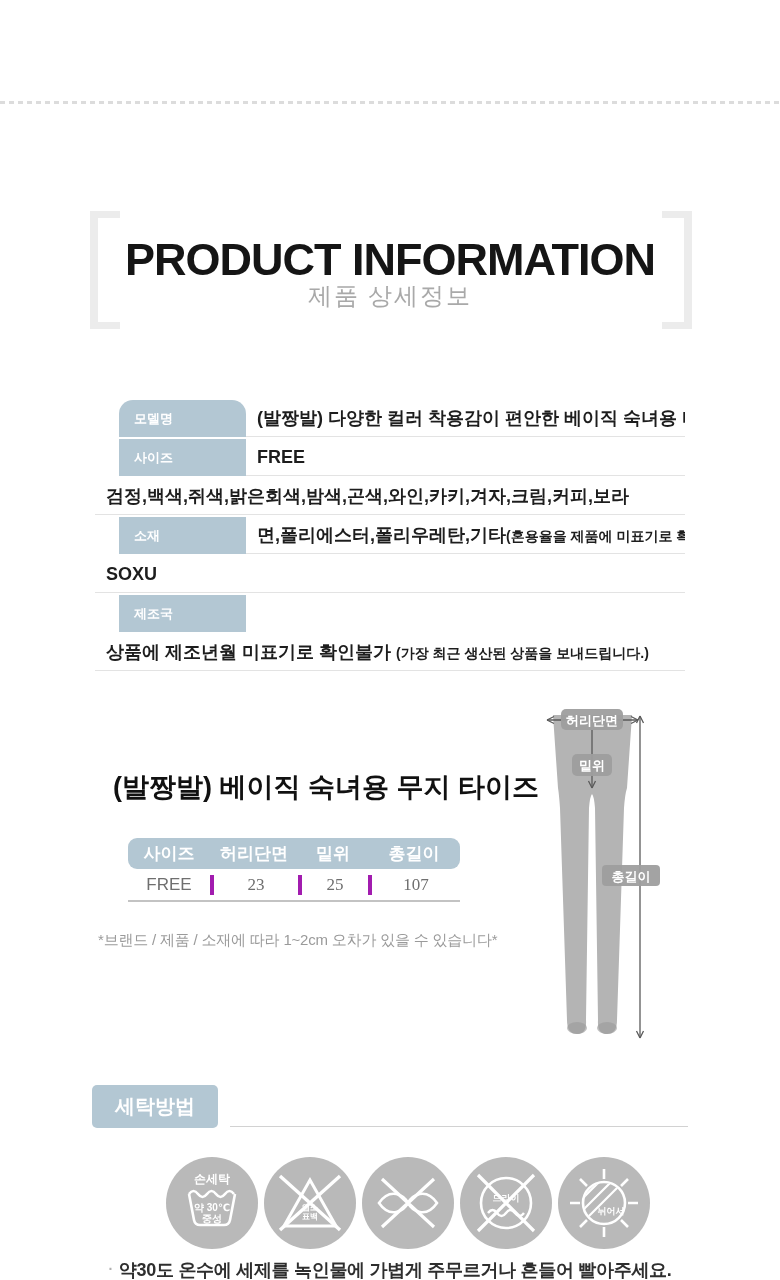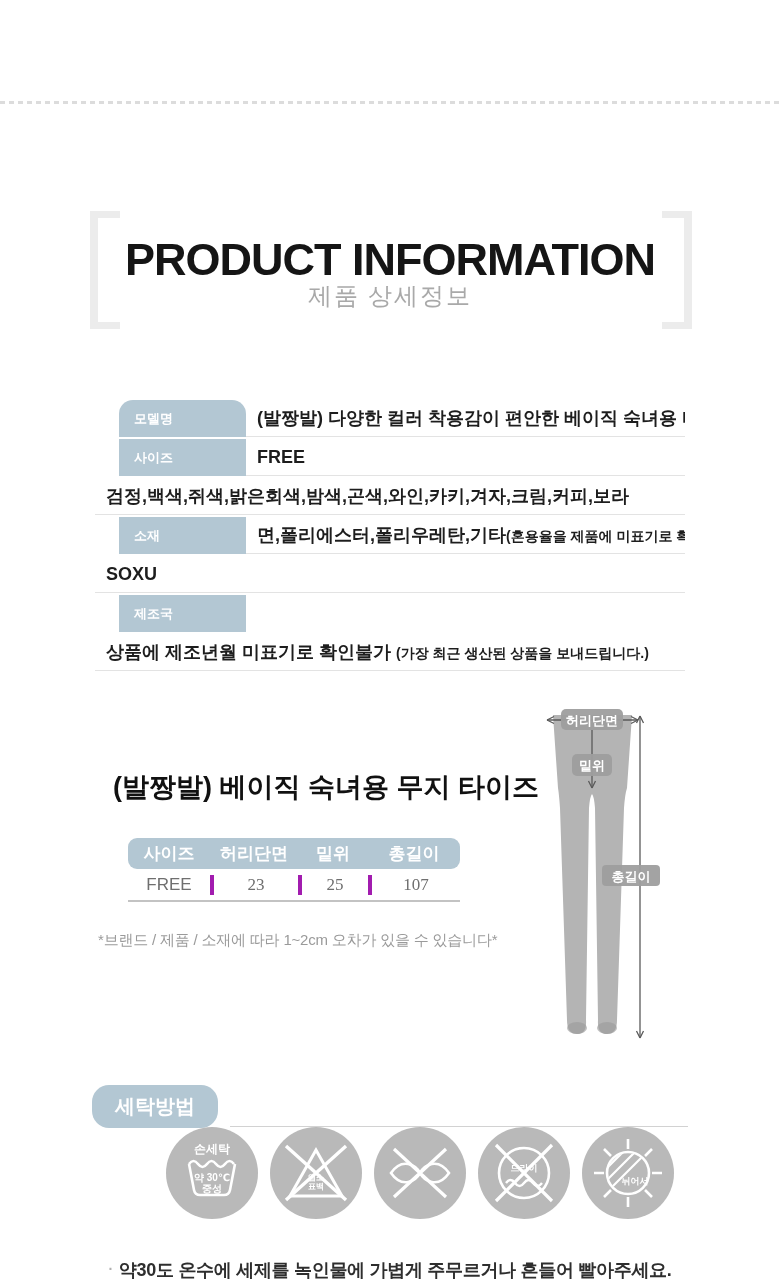--- a/index.html
+++ b/index.html
@@ -62,25 +62,25 @@
   .cell.c3{width:92px;}
   .size-vals .cell + .cell{border-left:4px solid #a21caf;box-sizing:border-box;font-family:Liberation Serif, serif;}
   .size-note{left:98px;top:931px;font-size:15px;color:#9a9a9a;letter-spacing:-0.2px;}
 
   
   .tights-wrap{left:525px;top:698px;width:170px;height:350px;}
 
   
   .wash-badge{
     left:92px;top:1085px;width:126px;height:43px;background:#b3c7d3;
-    border-radius:17px;color:#fff;font-size:20px;font-weight:700;
+    border-radius:5px;color:#fff;font-size:20px;font-weight:700;
     display:flex;align-items:center;justify-content:center;
   }
   .wash-line{left:230px;top:1126px;width:458px;height:1px;background:#d2d2d2;}
-  .icons-row{left:166px;top:1127px;display:flex;gap:12px;}
+  .icons-row{left:166px;top:1157px;display:flex;gap:6px;}
   .wash-icon{width:92px;height:92px;flex:none;}
 
   .instruction{
     left:0;top:1258px;width:780px;text-align:center;
     font-size:18px;font-weight:700;color:#2e2e2e;letter-spacing:-0.3px;
   }
   .instruction .bullet{color:#b0b0b0;font-size:14px;margin-right:6px;vertical-align:2px;}
 
   svg text{font-family:"Liberation Sans","DejaVu Sans",sans-serif;}
 </style>

